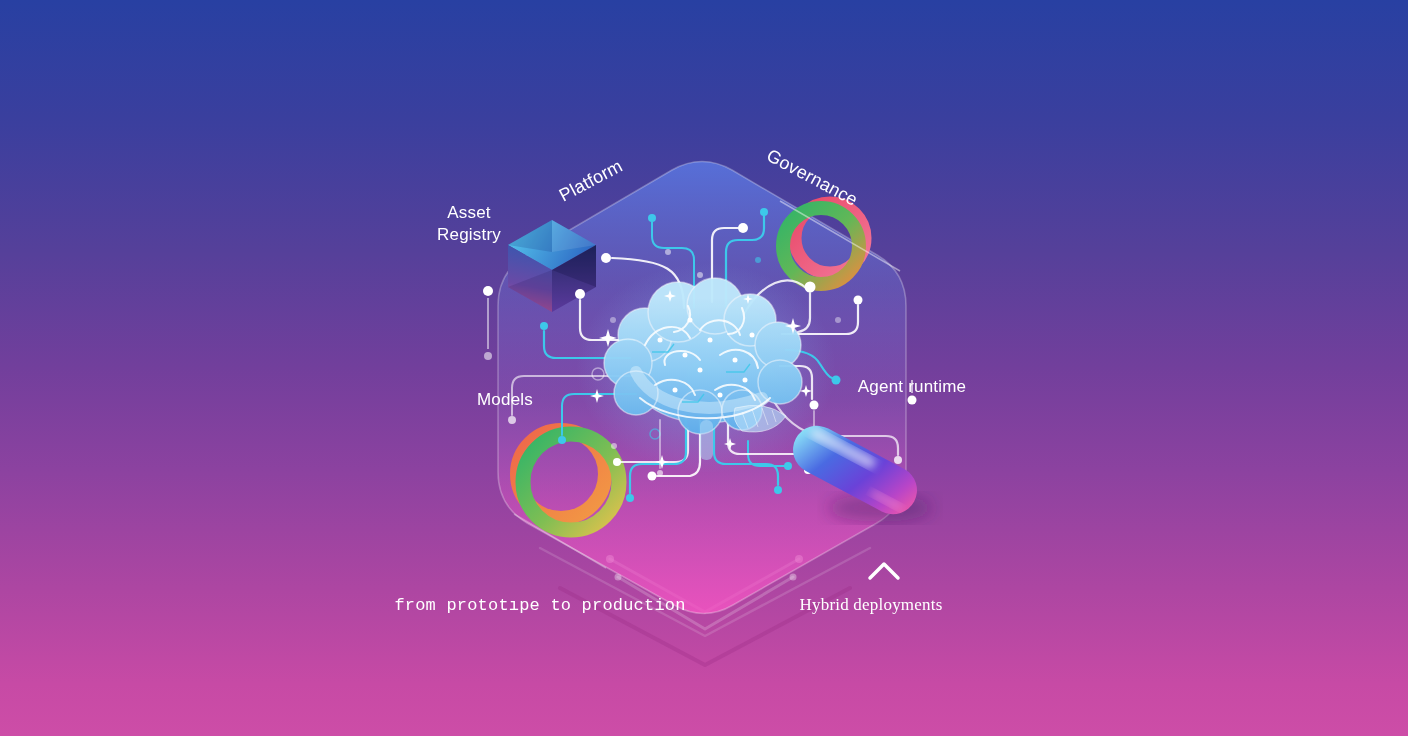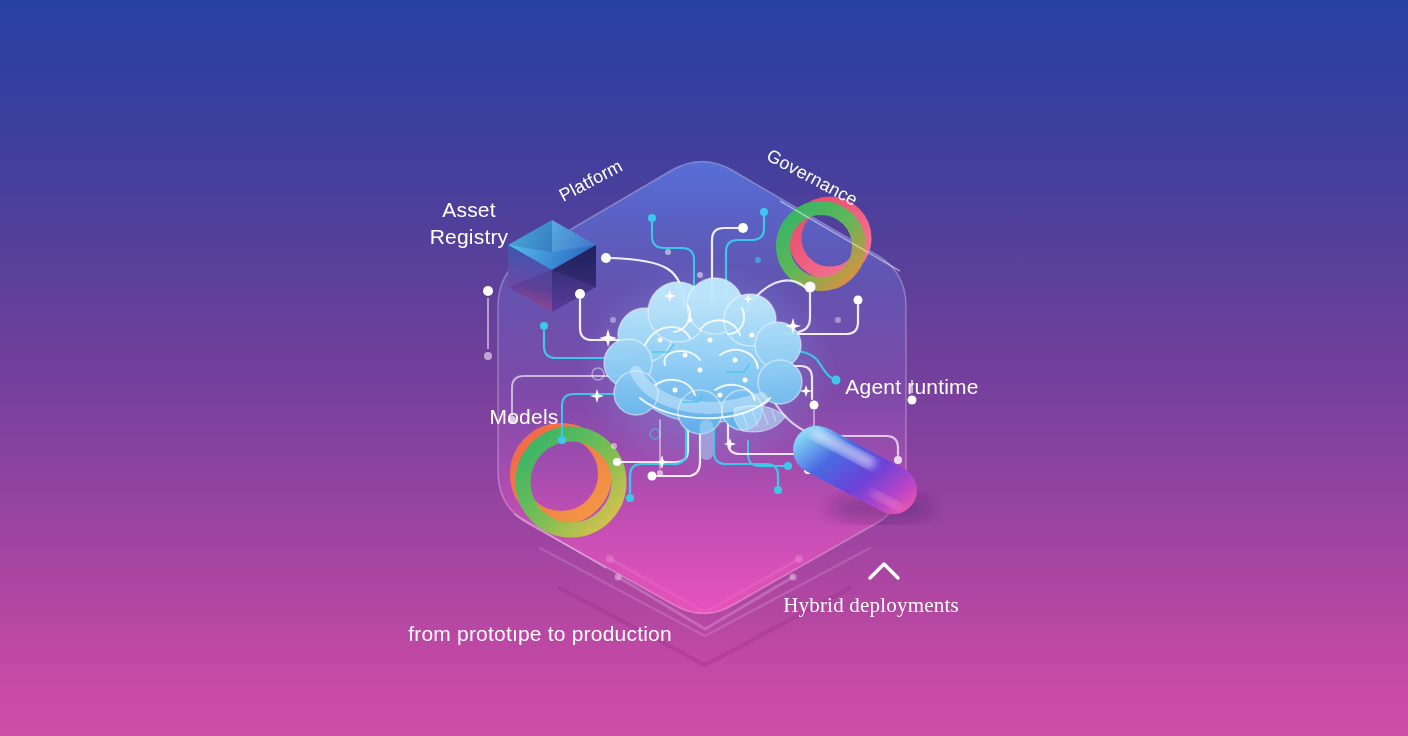--- a/index.html
+++ b/index.html
@@ -8,21 +8,21 @@
     font-family:"Liberation Sans",sans-serif;
     background:linear-gradient(180deg,
       #2840a2 0%, #3a3f9e 16%, #55409a 34%, #723f9c 50%,
       #8c42a0 64%, #ad46a2 80%, #c74aa5 93%, #cd4da7 100%);
   }
   .art{position:absolute;inset:0;}
   .label{
     position:absolute;color:#ffffff;white-space:nowrap;
     transform:translate(-50%,-50%);font-weight:500;letter-spacing:.2px;
   }
-  .lbl-17{font-size:21px;}
+  .lbl-17{font-size:17px;}
   .lbl-18{font-size:18px;}
   .rot-neg{transform:translate(-50%,-50%) rotate(-28deg);}
   .rot-pos{transform:translate(-50%,-50%) rotate(28deg);}
   .two-line{text-align:center;line-height:1.28;}
 </style>
 </head>
 <body>
 
 <div class="stage">
 
@@ -278,21 +278,21 @@
 
   <div class="label lbl-18 rot-neg" style="left:591px;top:181px;">Platform</div>
 
   <div class="label lbl-18 rot-pos" style="left:812px;top:178px;">Governance</div>
 
   <div class="label lbl-17 two-line" style="left:469px;top:224px;">
     <div>Asset</div>
     <div>Registry</div>
   </div>
 
-  <div class="label lbl-17" style="left:524px;top:400px;margin-top:17px;">Models</div>
+  <div class="label lbl-17" style="left:505px;top:400px;">Models</div>
 
   <div class="label lbl-17" style="left:912px;top:387px;">Agent runtime</div>
 
   <div class="label lbl-17" style="left:871px;top:605px;font-family:Liberation Serif, serif;">Hybrid deployments</div>
 
-  <div class="label lbl-17" style="left:540px;top:634px;">from prototıpe to production</div>
+  <div class="label lbl-17" style="left:540px;top:605px;font-family:Liberation Mono, monospace;">from prototıpe to production</div>
 
 </div>
 
 </body></html>

